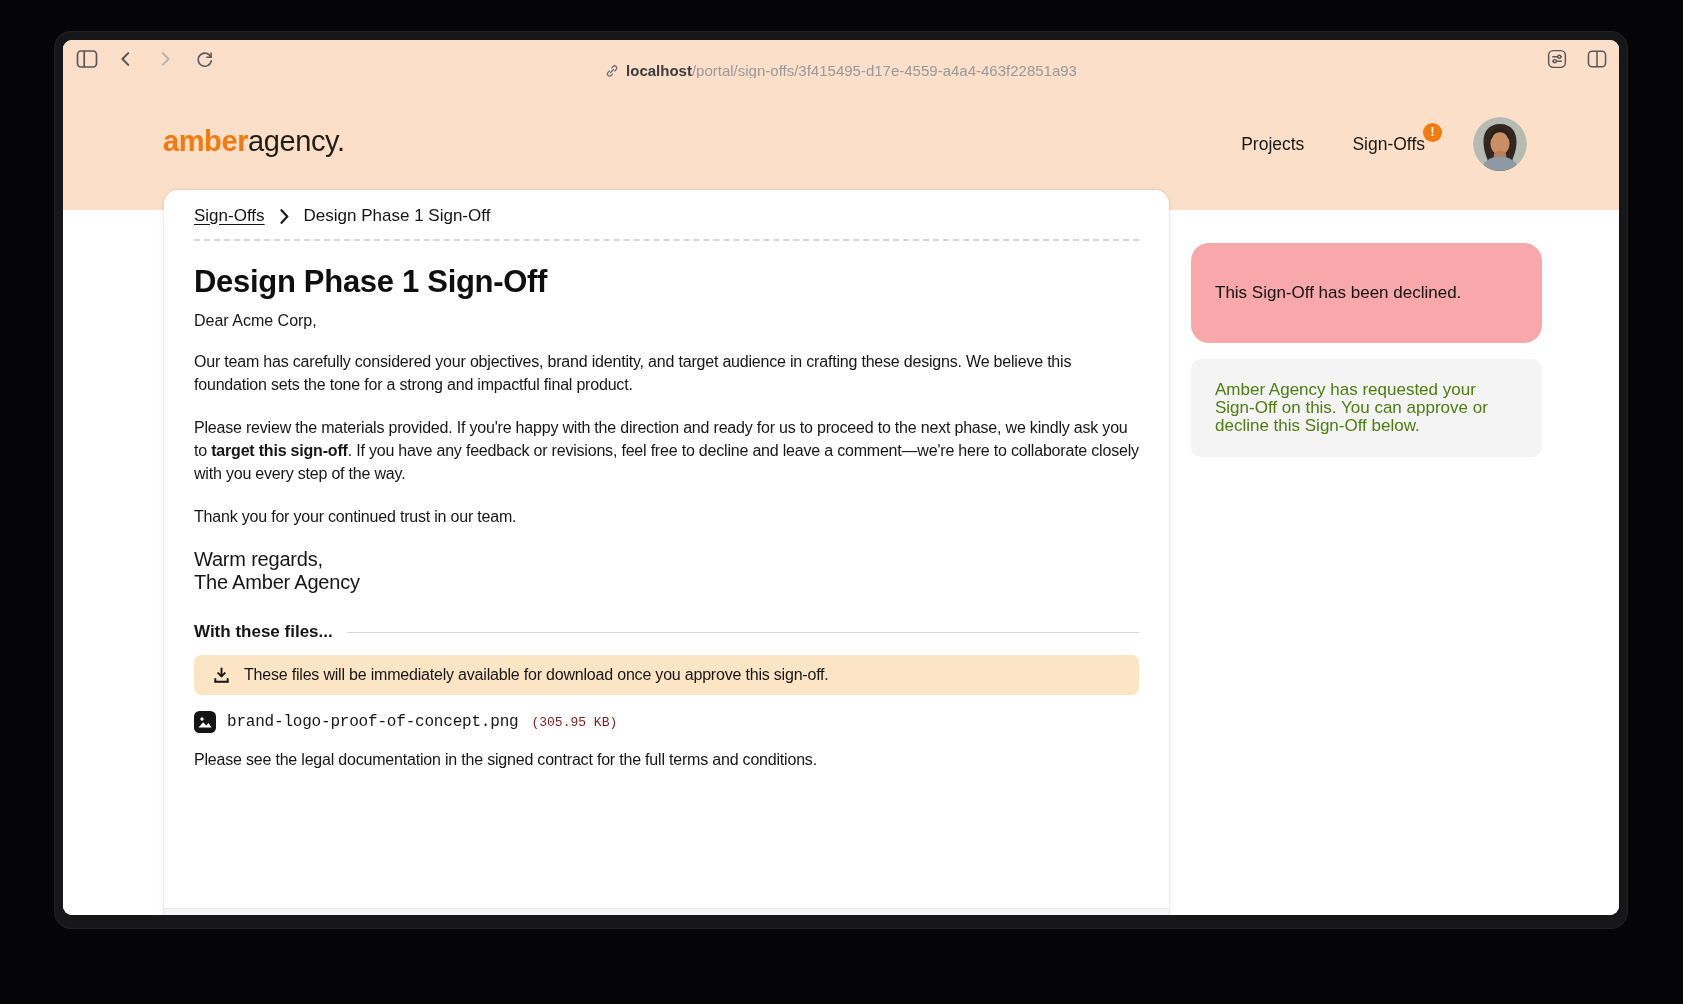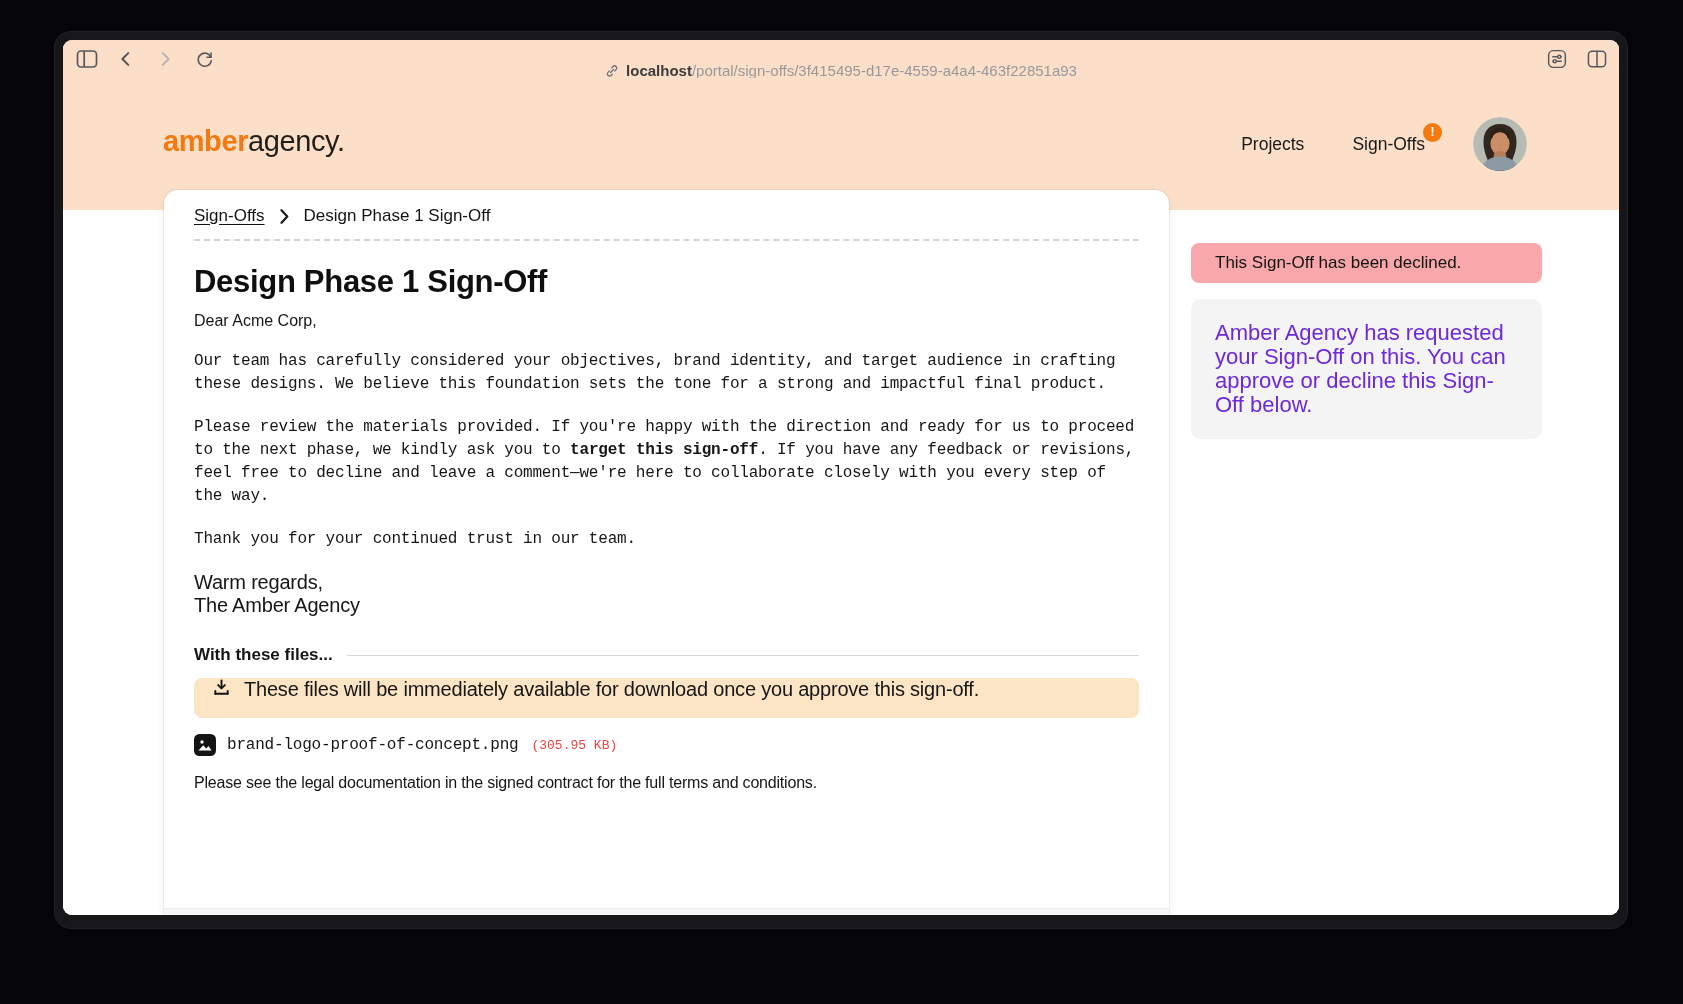--- a/index.html
+++ b/index.html
@@ -46,43 +46,43 @@
           background:#ffffff; border-radius:14px;
           box-shadow:0 0 0 1px rgba(0,0,0,0.05), 0 3px 10px rgba(0,0,0,0.06); }
   .card-inner { padding:16px 30px 0; color:#161616; }
   .breadcrumb { display:flex; align-items:center; gap:15px; font-size:17px; }
   .bc-link { font-weight:500; text-decoration:underline; text-underline-offset:3px; color:#141414; cursor:pointer; }
   .bc-current { font-weight:500; color:#141414; }
   .dashed-divider { margin-top:13px; border-top:2px dashed #d6d6d6; }
   .card-title { margin-top:24px; font-size:31px; line-height:34px; font-weight:700;
                 letter-spacing:-0.3px; color:#0f0f10; }
   .salutation { margin-top:13px; font-size:16px; }
-  .letter p.body { margin-top:20px; font-size:16px; line-height:23px; letter-spacing:-0.2px; max-width:960px;font-family:Liberation Mono, monospace; }
+  .letter p.body { margin-top:20px; font-size:16px; line-height:23px; letter-spacing:-0.2px; max-width:960px; }
   .closing { margin-top:20px; font-size:20px; line-height:23px; letter-spacing:-0.2px; }
   .section-head { margin-top:28px; display:flex; align-items:center; gap:14px; }
   .section-title { font-size:17px; font-weight:700; white-space:nowrap; }
   .section-rule { flex:1; height:1px; background:#d8d8d8; }
   .notice-banner { margin-top:13px; height:40px; background:#fbe5c4; border-radius:8px;
-                   display:flex; gap:13px; padding:0 18px;
-                   font-size:20px; letter-spacing:-0.2px; }
+                   display:flex; align-items:center; gap:13px; padding:0 18px;
+                   font-size:16px; letter-spacing:-0.2px; }
   .file-row { margin-top:16px; display:flex; align-items:center; gap:11px;font-family:Liberation Mono, monospace; }
   .file-name { font-size:16px; font-weight:500; letter-spacing:-0.2px; }
-  .file-size { font-size:13px; font-weight:400; color:#ef4444; padding-left:2px; }
+  .file-size { font-size:13px; font-weight:400; color:#7f1d1d; padding-left:2px; }
   .terms-text { margin-top:15px; font-size:16px; line-height:23px; letter-spacing:-0.2px; }
   .card-footer { position:absolute; left:0; right:0; top:718px; height:52px;
                  background:#f6f6f7; border-top:1px solid #ebebeb;
                  border-radius:0 0 14px 14px; }
 
   
   .side { position:absolute; left:1128px; top:33px; width:351px;
           display:flex; flex-direction:column; gap:16px; }
-  .declined-box { background:#f8a8aa; border-radius:8px; padding:10px 24px;
+  .declined-box { background:#f8a8aa; border-radius:18px; padding:40px 24px;
                   font-size:17px; color:#131313; }
   .info-box { background:#f4f4f5; border-radius:10px; padding:22px 24px;
-              font-size:22px; line-height:24px; color:#6d28d9; }
+              font-size:17px; line-height:18px; color:#4d7c0f; }
 
   svg { display:block; }
 </style>
 </head>
 <body>
 
 <div class="window">
   <div class="viewport">
 
     <div class="toolbar">

